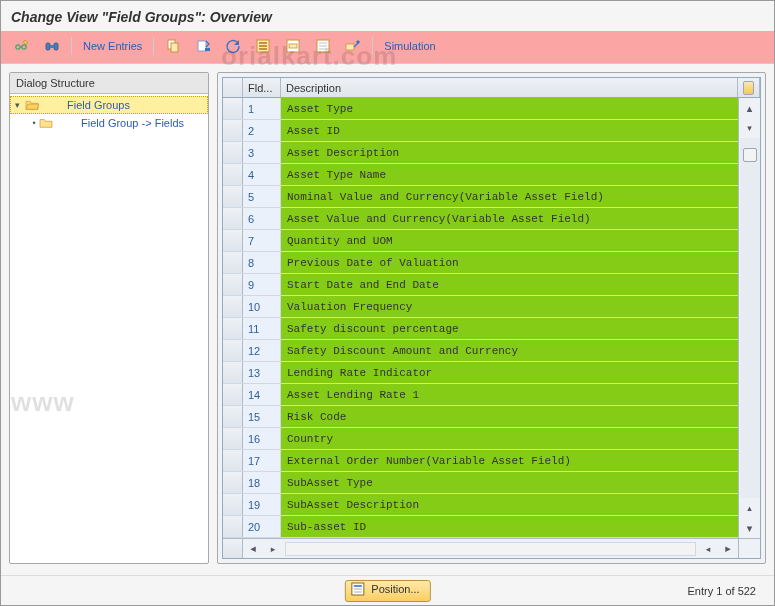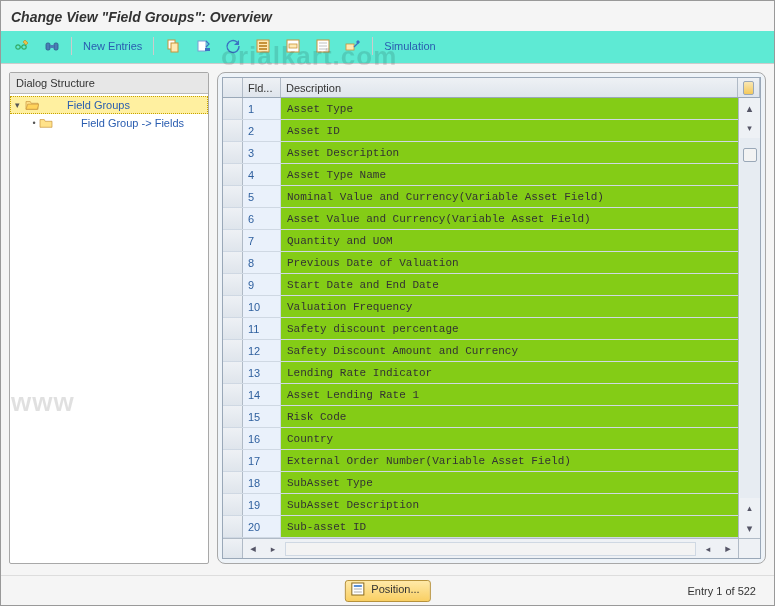--- a/index.html
+++ b/index.html
@@ -3,21 +3,21 @@
 <meta charset="utf-8">
 <style>
   * { box-sizing: border-box; margin: 0; padding: 0; }
   html, body { width: 775px; height: 606px; font-family: Arial, sans-serif; font-size: 11px; background: #f2f2f2; overflow: hidden; }
   .app { border: 1px solid #999; width: 775px; height: 606px; background: #f5f5f5; position: relative; }
 
   
   .title-bar { padding: 8px 10px 6px 10px; font-weight: bold; font-style: italic; font-size: 14px; color: #333; }
 
   
-  .toolbar { display: flex; align-items: center; gap: 4px; padding: 4px 8px 6px 8px; border-bottom: 1px solid #ccc; background: #5eead4; }
+  .toolbar { display: flex; align-items: center; gap: 4px; padding: 4px 8px 6px 8px; border-bottom: 1px solid #ccc; background: #fca5a5; }
   .tb-btn { display: flex; align-items: center; gap: 3px; height: 22px; padding: 0 4px; border: 1px solid transparent; border-radius: 3px; color: #333; cursor: pointer; }
   .tb-icon { width: 16px; height: 16px; display: flex; align-items: center; justify-content: center; font-size: 12px; }
   .tb-sep { width: 1px; height: 18px; background: #ccc; margin: 0 2px; }
   .tb-text { color: #2a5db0; font-size: 11px; }
 
   
   .content { display: flex; padding: 8px; gap: 8px; height: 508px; }
 
   
   .tree-panel { width: 200px; border: 1px solid #a8a8a8; background: #fff; border-radius: 2px; overflow: hidden; }
@@ -27,21 +27,21 @@
   .tree-row.selected { background: #fff0a0; border: 1px dotted #c7a300; }
   .tree-row:not(.selected) { border: 1px solid transparent; }
   .tree-toggle { width: 10px; color: #555; font-size: 9px; }
   .tree-bullet { width: 10px; color: #555; font-size: 9px; text-align: center; }
   .folder-icon { width: 14px; height: 12px; margin-right: 4px; display: inline-flex; align-items: center; justify-content: center; }
   .folder-icon svg { width: 14px; height: 12px; }
   .tree-label { white-space: nowrap; padding-left: 24px; }
   .tree-indent { display: inline-block; }
 
   
-  .table-panel { flex: 1; border: 1px solid #a8a8a8; background: #eef3f8; border-radius: 8px; position: relative; padding: 4px 4px 6px 4px; }
+  .table-panel { flex: 1; border: 1px solid #a8a8a8; background: #eef3f8; border-radius: 2px; position: relative; padding: 4px 4px 6px 4px; }
   .grid { display: flex; flex-direction: column; border: 1px solid #9aa8b8; background: #fff; width: 100%; }
   .grid-head { display: flex; background: linear-gradient(#eef1f5, #dfe5ec); border-bottom: 1px solid #9aa8b8; height: 20px; }
   .gh-cell { border-right: 1px solid #b0bac6; padding: 3px 5px; font-size: 11px; color: #333; display: flex; align-items: center; }
   .gh-rowmark { width: 20px; background: linear-gradient(#eef1f5, #dfe5ec); }
   .gh-fld { width: 38px; }
   .gh-desc { flex: 1; }
   .gh-corner { width: 22px; display: flex; align-items: center; justify-content: center; }
   .gh-corner-box { width: 14px; height: 14px; border: 1px solid #9aa8b8; background: linear-gradient(#f9e7b3,#f4c95a); border-radius: 2px; }
 
   .grid-body-wrap { display: flex; }

